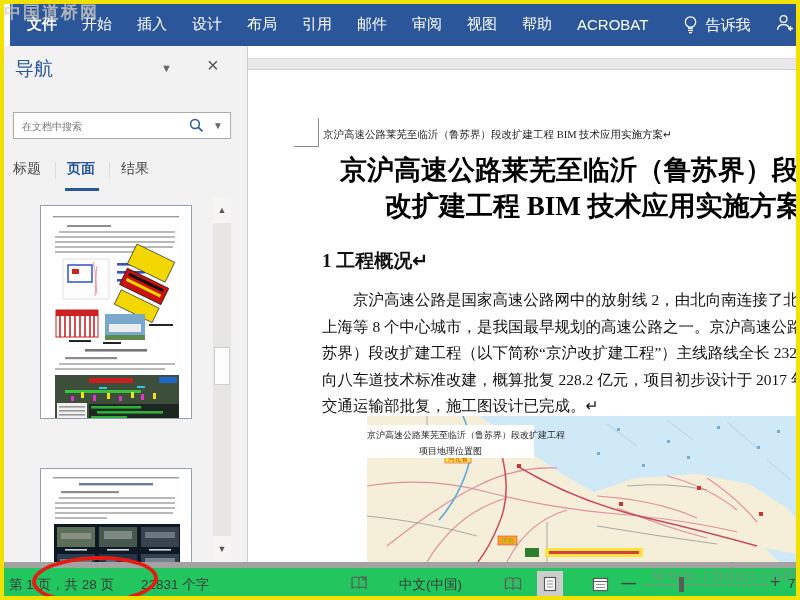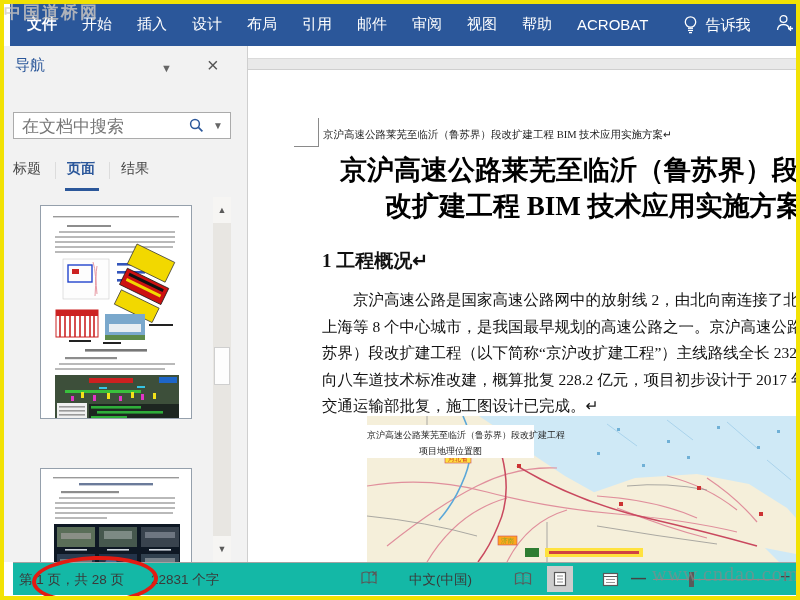--- a/index.html
+++ b/index.html
@@ -19,27 +19,27 @@
 
   
   .wm-tl{position:absolute;left:4px;top:1px;font-size:17px;font-weight:bold;letter-spacing:2px;
     color:#cfc9c2;opacity:.8;z-index:65;font-family:Liberation Sans, sans-serif;}
   .wm-br{position:absolute;left:652px;top:563px;font-size:20px;letter-spacing:1px;
     color:#8a8a8a;opacity:.65;z-index:55;font-family:"Liberation Serif","DejaVu Serif",serif;}
 
   
   .navpane{position:absolute;left:3px;top:46px;width:244px;height:516px;background:#f2f2f2;
     border-right:1px solid #cfcfcf;overflow:hidden;z-index:4;}
-  .nav-title{position:absolute;left:12px;top:10px;font-size:15px;color:#2b579a;}
+  .nav-title{position:absolute;left:12px;top:10px;font-size:19px;color:#2b579a;}
   .nav-dd{position:absolute;left:158px;top:16px;font-size:11px;color:#666;}
   .nav-close{position:absolute;left:204px;top:8px;font-size:20px;color:#555;}
   .nav-search{position:absolute;left:10px;top:66px;width:218px;height:27px;background:#fff;
     border:1px solid #ababab;box-sizing:border-box;}
   .nav-search input{position:absolute;left:6px;top:1px;width:160px;height:23px;border:none;outline:none;
-    font-size:17px;color:#b91c1c;background:transparent;font-family:inherit;}
+    font-size:10px;color:#b91c1c;background:transparent;font-family:inherit;}
   .nav-search input::placeholder{color:#767676;opacity:1;}
   .search-mag{position:absolute;right:26px;top:5px;}
   .search-dd{position:absolute;right:7px;top:7px;font-size:10px;color:#666;}
   .nav-tabs{position:absolute;left:0;top:108px;width:100%;height:40px;font-size:14px;}
   .nav-tab{position:absolute;top:6px;color:#444;}
   .nav-tab.active{color:#2b579a;font-weight:bold;}
   .nav-tab-underline{position:absolute;top:34px;height:3px;background:#2b579a;}
   .nav-sep{position:absolute;top:8px;width:1px;height:17px;background:#dcdcdc;}
 
   .thumb{position:absolute;left:37px;width:152px;background:#fff;border:1px solid #95a0ac;box-sizing:border-box;}
@@ -71,22 +71,22 @@
   .doc-body .indent{padding-left:31px;display:block;}
   .doc-body span{display:block;}
 
   .map-wrap{position:absolute;left:119px;top:370px;width:429px;height:146px;}
   .map-label{position:absolute;left:119px;top:371px;width:167px;height:33px;background:#fff;
     text-align:center;z-index:2;}
   .map-label .l1{font-size:9px;color:#222;margin-top:4px;white-space:nowrap;}
   .map-label .l2{font-size:9px;color:#222;margin-top:3px;}
 
   
-  .statusbar{position:absolute;left:13px;top:562px;right:3px;height:32px;background:#14b8a6;
-    border-top:1px solid #a3a3a3;font-size:13.5px;color:#3a3a3a;z-index:10;}
+  .statusbar{position:absolute;left:3px;top:562px;right:3px;height:32px;background:#22c55e;
+    border-top:6px solid #a3a3a3;font-size:13.5px;color:#3a3a3a;z-index:10;}
   .sb-item{position:absolute;top:8px;white-space:nowrap;}
   .sb-pageinfo{left:6px;}
   .sb-words{left:138px;}
   .sb-lang{left:396px;}
   .sb-proof{left:347px;top:7px;}
   .view-btn{position:absolute;top:3px;width:26px;height:26px;display:flex;align-items:center;justify-content:center;}
   .view-btn.active{background:#cdcdcd;}
   .vb-read{left:497px;}.vb-print{left:534px;}.vb-web{left:584px;}
   .zoom-minus{position:absolute;left:618px;top:6px;font-size:15px;color:#444;font-weight:bold;}
   .zoom-track{position:absolute;left:640px;top:16px;width:126px;height:1px;background:#8a8a8a;}

